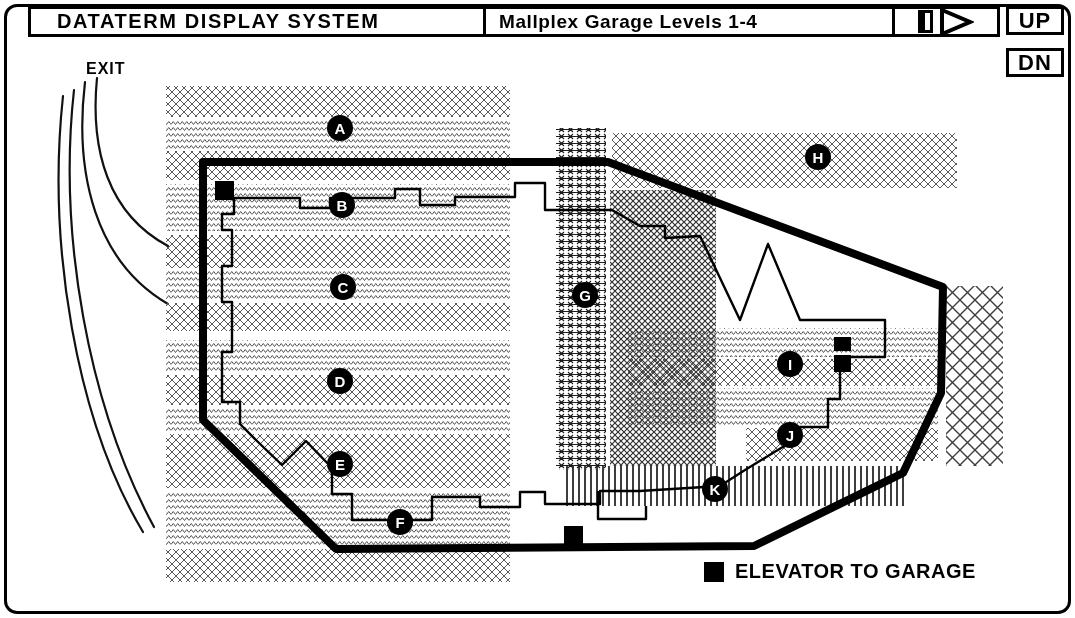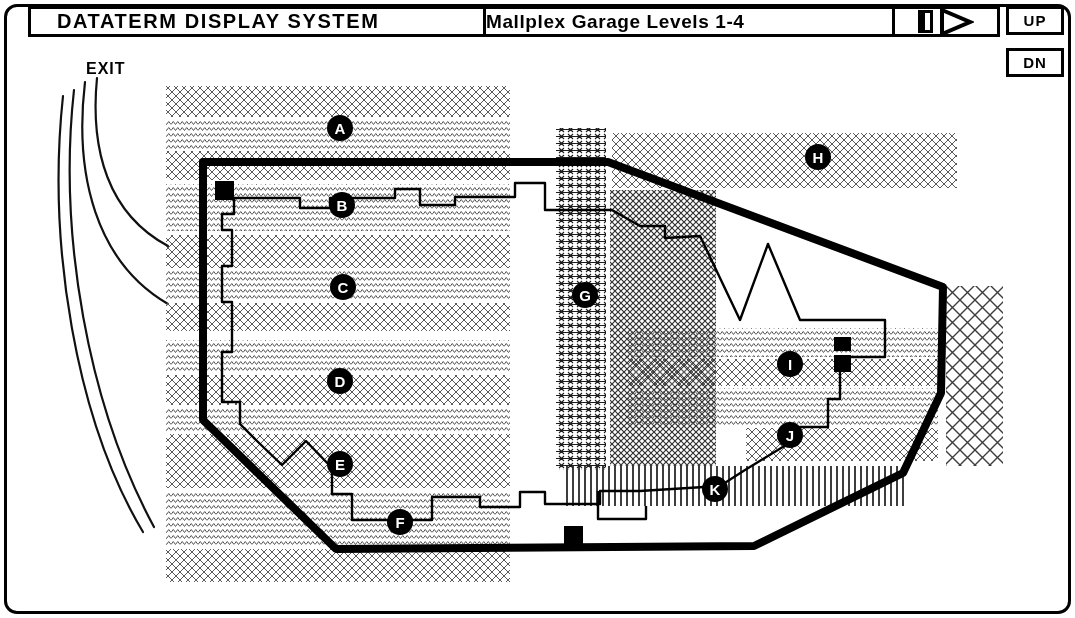--- a/index.html
+++ b/index.html
@@ -5,27 +5,27 @@
   html,body{margin:0;padding:0;background:#ffffff;}
   body{font-family:"Liberation Sans", sans-serif;}
   .screen{position:relative;width:1075px;height:618px;background:#ffffff;overflow:hidden;}
   .frame{position:absolute;inset:4px;border:3px solid #000;border-radius:13px;pointer-events:none;z-index:4;}
   .map-svg{position:absolute;inset:0;width:100%;height:100%;z-index:1;}
 
   .titlebar{position:absolute;left:28px;top:6px;height:31px;width:972px;display:flex;
             border:3px solid #000;background:#fff;z-index:5;box-sizing:border-box;}
   .tb-left{flex:0 0 455px;display:flex;align-items:center;padding-left:26px;
            font-size:20px;font-weight:bold;letter-spacing:1.6px;border-right:3px solid #000;box-sizing:border-box;white-space:nowrap;}
-  .tb-mid{flex:1;display:flex;align-items:center;
+  .tb-mid{flex:1;display:flex;align-items:center;padding-left:13px;
           font-size:19px;font-weight:bold;letter-spacing:.6px;border-right:3px solid #000;box-sizing:border-box;white-space:nowrap;}
   .tb-icon{flex:0 0 102px;display:flex;align-items:center;justify-content:center;gap:5px;}
   .icon-bar{width:15px;height:23px;border:3px solid #000;box-sizing:border-box;
             background:linear-gradient(to right,#000 45%,#fff 45%);}
   .btn{position:absolute;right:11px;width:58px;height:29px;border:3px solid #000;background:#fff;
-       display:flex;align-items:center;justify-content:center;font-weight:bold;font-size:15px;
+       display:flex;align-items:center;justify-content:center;font-weight:bold;font-size:22px;
        letter-spacing:1px;z-index:5;box-sizing:border-box;cursor:pointer;}
   .up{top:6px}
   .dn{top:48px}
 
   .zone{position:absolute;width:26px;height:26px;border-radius:50%;background:#000;color:#fff;
         display:flex;align-items:center;justify-content:center;font-size:15px;font-weight:bold;z-index:3;}
   .elev{position:absolute;background:#000;z-index:3;}
   .exit{position:absolute;font-size:16px;font-weight:bold;letter-spacing:1px;z-index:3;}
   .legend{position:absolute;display:flex;align-items:center;gap:11px;z-index:3;}
   .legend-square{width:20px;height:20px;background:#000;display:inline-block;}
@@ -143,13 +143,17 @@
   <div class="zone" style="left:805px;top:144px">H</div>
   <div class="zone" style="left:777px;top:351px">I</div>
   <div class="zone" style="left:777px;top:422px">J</div>
   <div class="zone" style="left:702px;top:476px">K</div>
 
   <div class="elev" style="left:215px;top:181px;width:19px;height:19px"></div>
   <div class="elev" style="left:834px;top:337px;width:17px;height:14px"></div>
   <div class="elev" style="left:834px;top:355px;width:17px;height:17px"></div>
   <div class="elev" style="left:564px;top:526px;width:19px;height:19px"></div>
 
+  <div class="legend" style="left:704px;top:560px">
+    <span class="legend-square"></span>
+    <span class="legend-label">ELEVATOR TO GARAGE</span>
+  </div>
 </div>
 
 </body></html>

